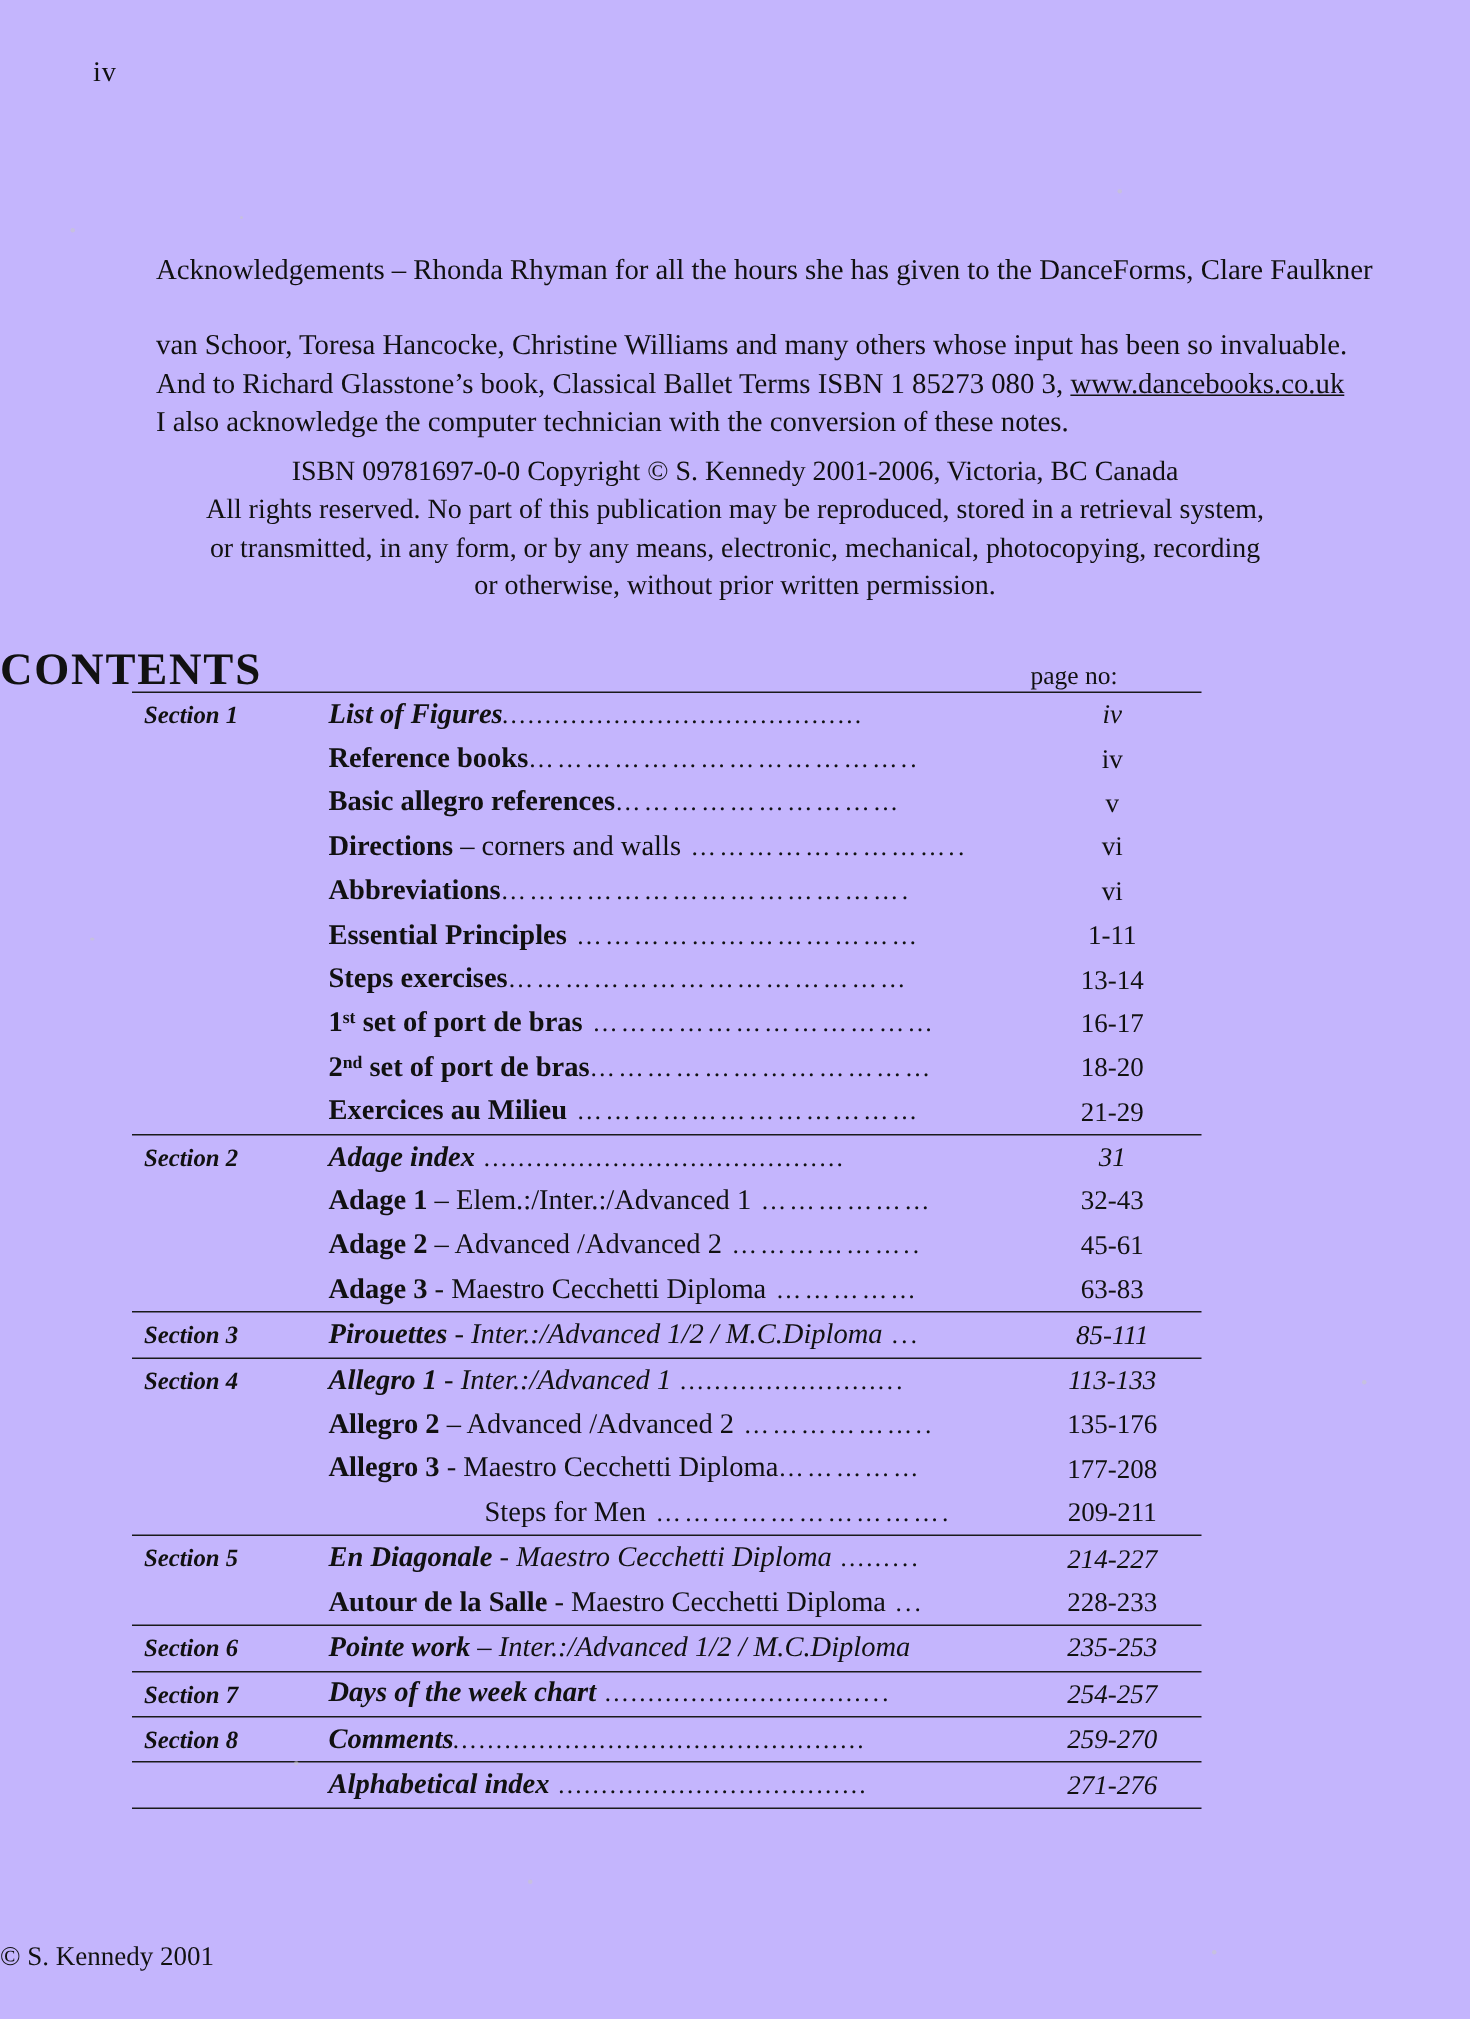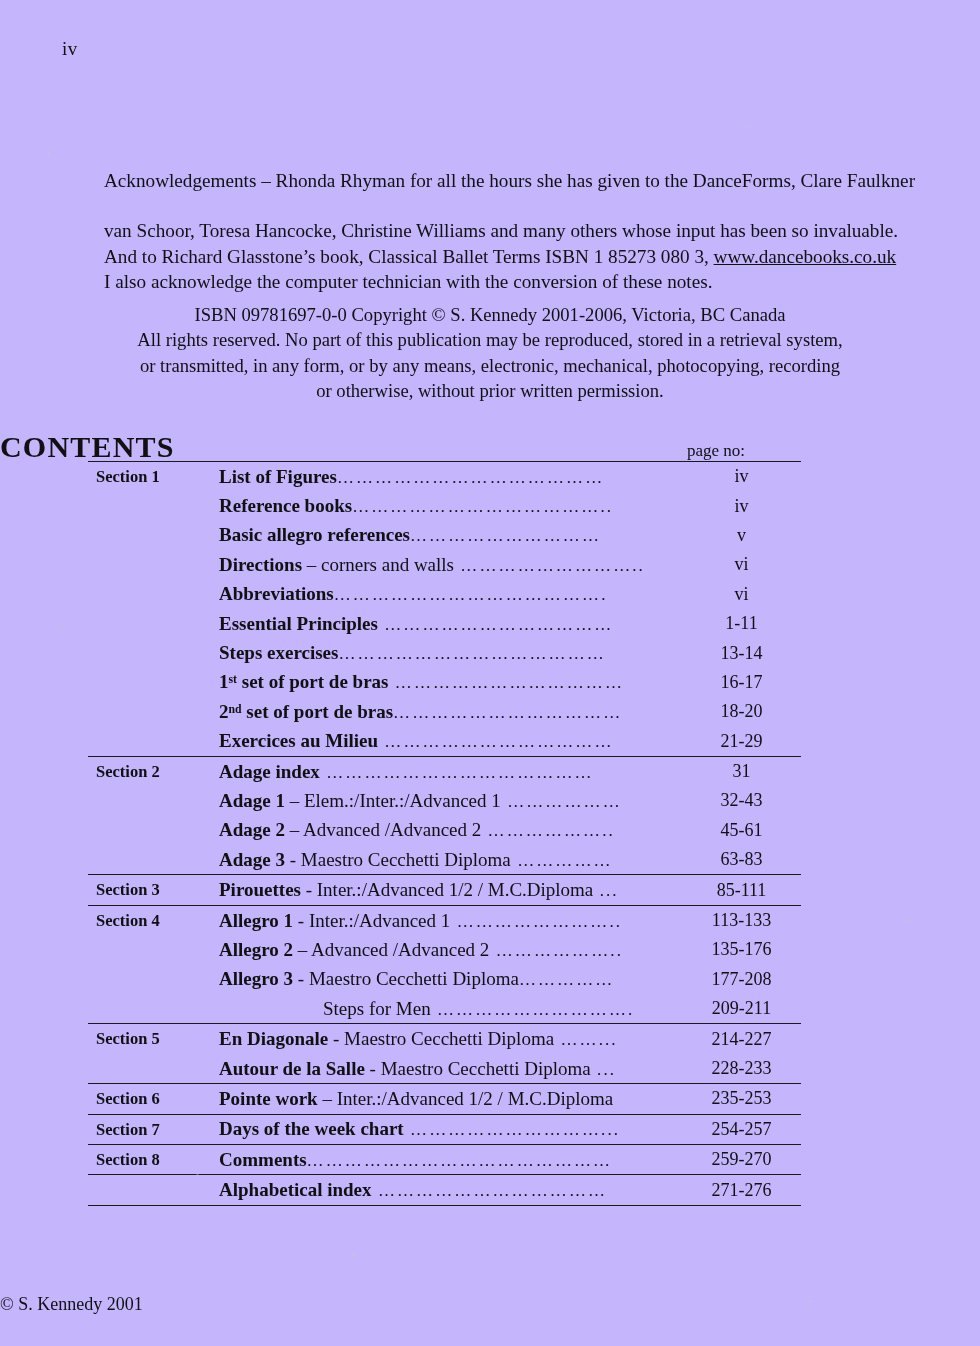--- a/index.html
+++ b/index.html
@@ -87,20 +87,21 @@
     table-layout: fixed;
   }
   .toc td {
     border: none;
     padding: 0;
     vertical-align: middle;
   }
 
   .toc .grp {
     border-top: 1.6px solid #1a1a1a;
+    font-style: italic;
   }
   .toc tr.first-grp > td {
     border-top: 1.8px solid #1a1a1a;
   }
   .toc tr.last-row > td {
     border-bottom: 1.8px solid #1a1a1a;
   }
 
   .c-sec {
     width: 112px;

